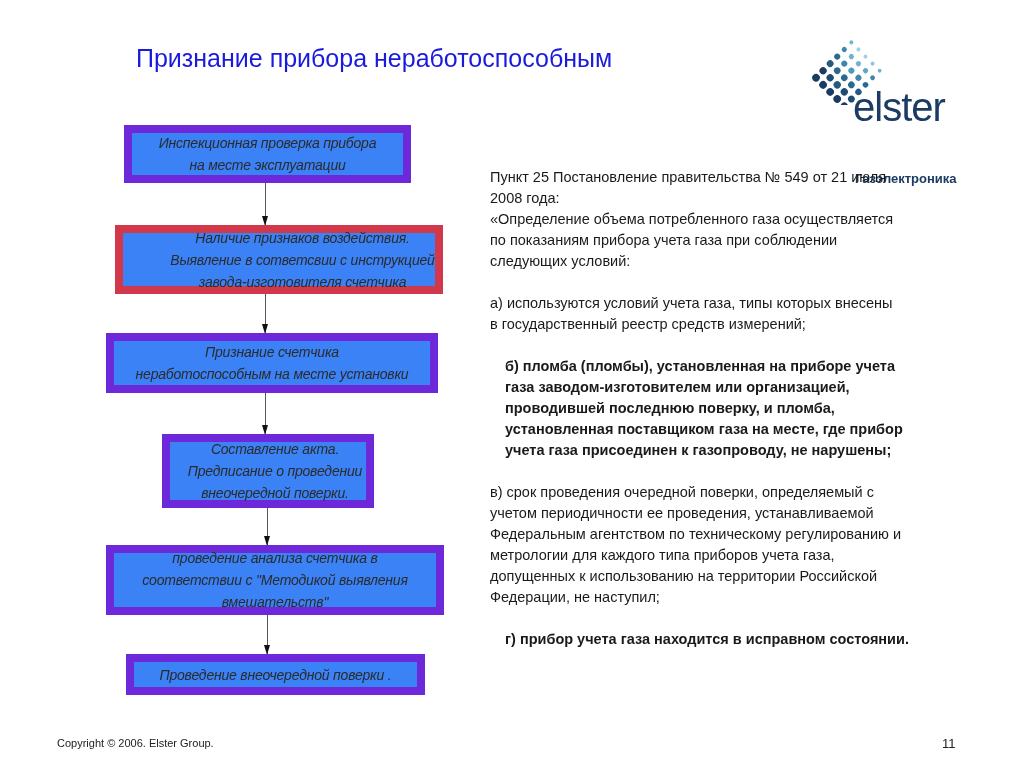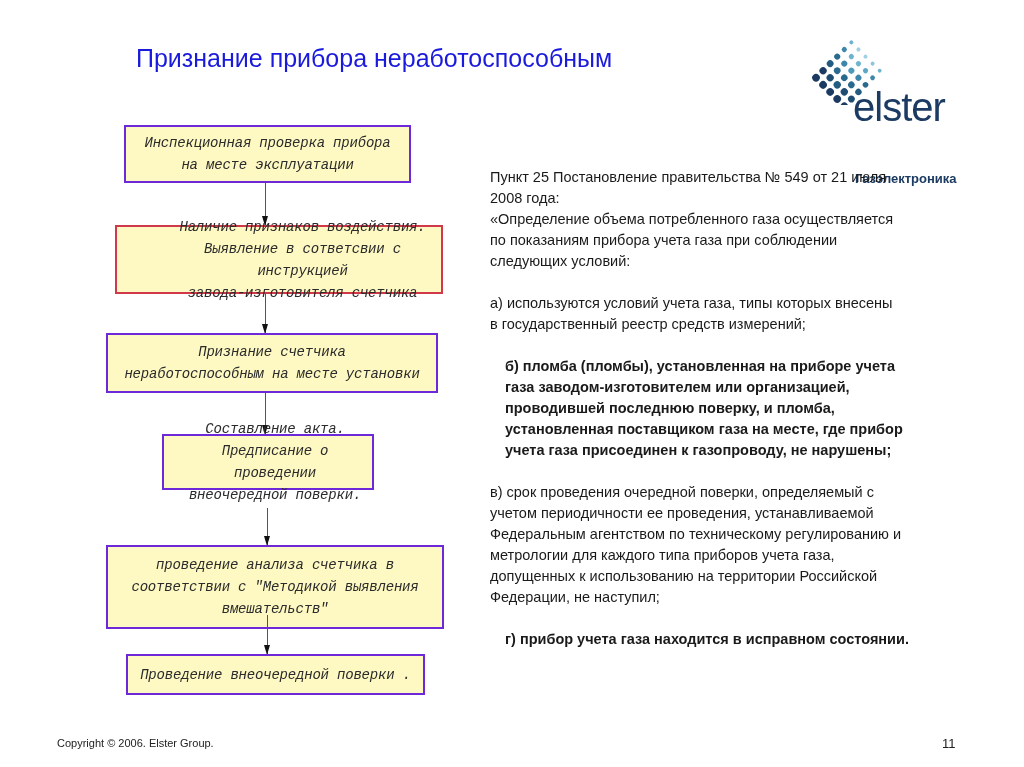--- a/index.html
+++ b/index.html
@@ -23,24 +23,24 @@
   }
   .logo .sub {
     position: absolute; left: 50px; top: 94px;
     font-size: 13px; color: #1c3b62; font-weight: bold;
     font-family: "Liberation Sans", sans-serif;
     margin-top: 42px;
   }
   
   .box {
     position: absolute; box-sizing: border-box;
-    border: 2px solid #6d28d9; background: #fef9c3;
+    border: 8px solid #6d28d9; background: #3b82f6;
     display: flex; align-items: center; justify-content: center;
     text-align: center; font-style: italic;
-    font-family: Liberation Mono, monospace;
+    font-family: Liberation Sans, sans-serif;
     font-size: 14px; line-height: 22px; color: #2b2b2b;
     letter-spacing: -0.2px;
   }
   .box.red { border-color: #d1384a; padding-left: 47px; }
   .box span { white-space: pre-line; }
   .arrow {
     position: absolute; width: 1px; background: #555;
   }
   .arrow::after {
     content: ""; position: absolute; left: -3px; bottom: -1px;
@@ -125,28 +125,28 @@
 завода-изготовителя счетчика</span>
   </div>
   <div class="arrow" style="left:265px; top:294px; height:39px;"></div>
 
   <div class="box" style="left:106px; top:333px; width:332px; height:60px;">
     <span>Признание счетчика
 неработоспособным на месте установки</span>
   </div>
   <div class="arrow" style="left:265px; top:393px; height:41px;"></div>
 
-  <div class="box" style="left:162px; top:434px; width:212px; height:56px;padding-left:14px;">
+  <div class="box" style="left:162px; top:434px; width:212px; height:74px;padding-left:14px;">
     <span>Составление акта.
 Предписание о проведении
 внеочередной поверки.</span>
   </div>
   <div class="arrow" style="left:267px; top:508px; height:37px;"></div>
 
-  <div class="box" style="left:106px; top:545px; width:338px; height:84px;">
+  <div class="box" style="left:106px; top:545px; width:338px; height:70px;">
     <span>проведение анализа счетчика в
 соответствии с "Методикой выявления
 вмешательств"</span>
   </div>
   <div class="arrow" style="left:267px; top:615px; height:39px;"></div>
 
   <div class="box" style="left:126px; top:654px; width:299px; height:41px;">
     <span>Проведение внеочередной поверки .</span>
   </div>
 </div>

